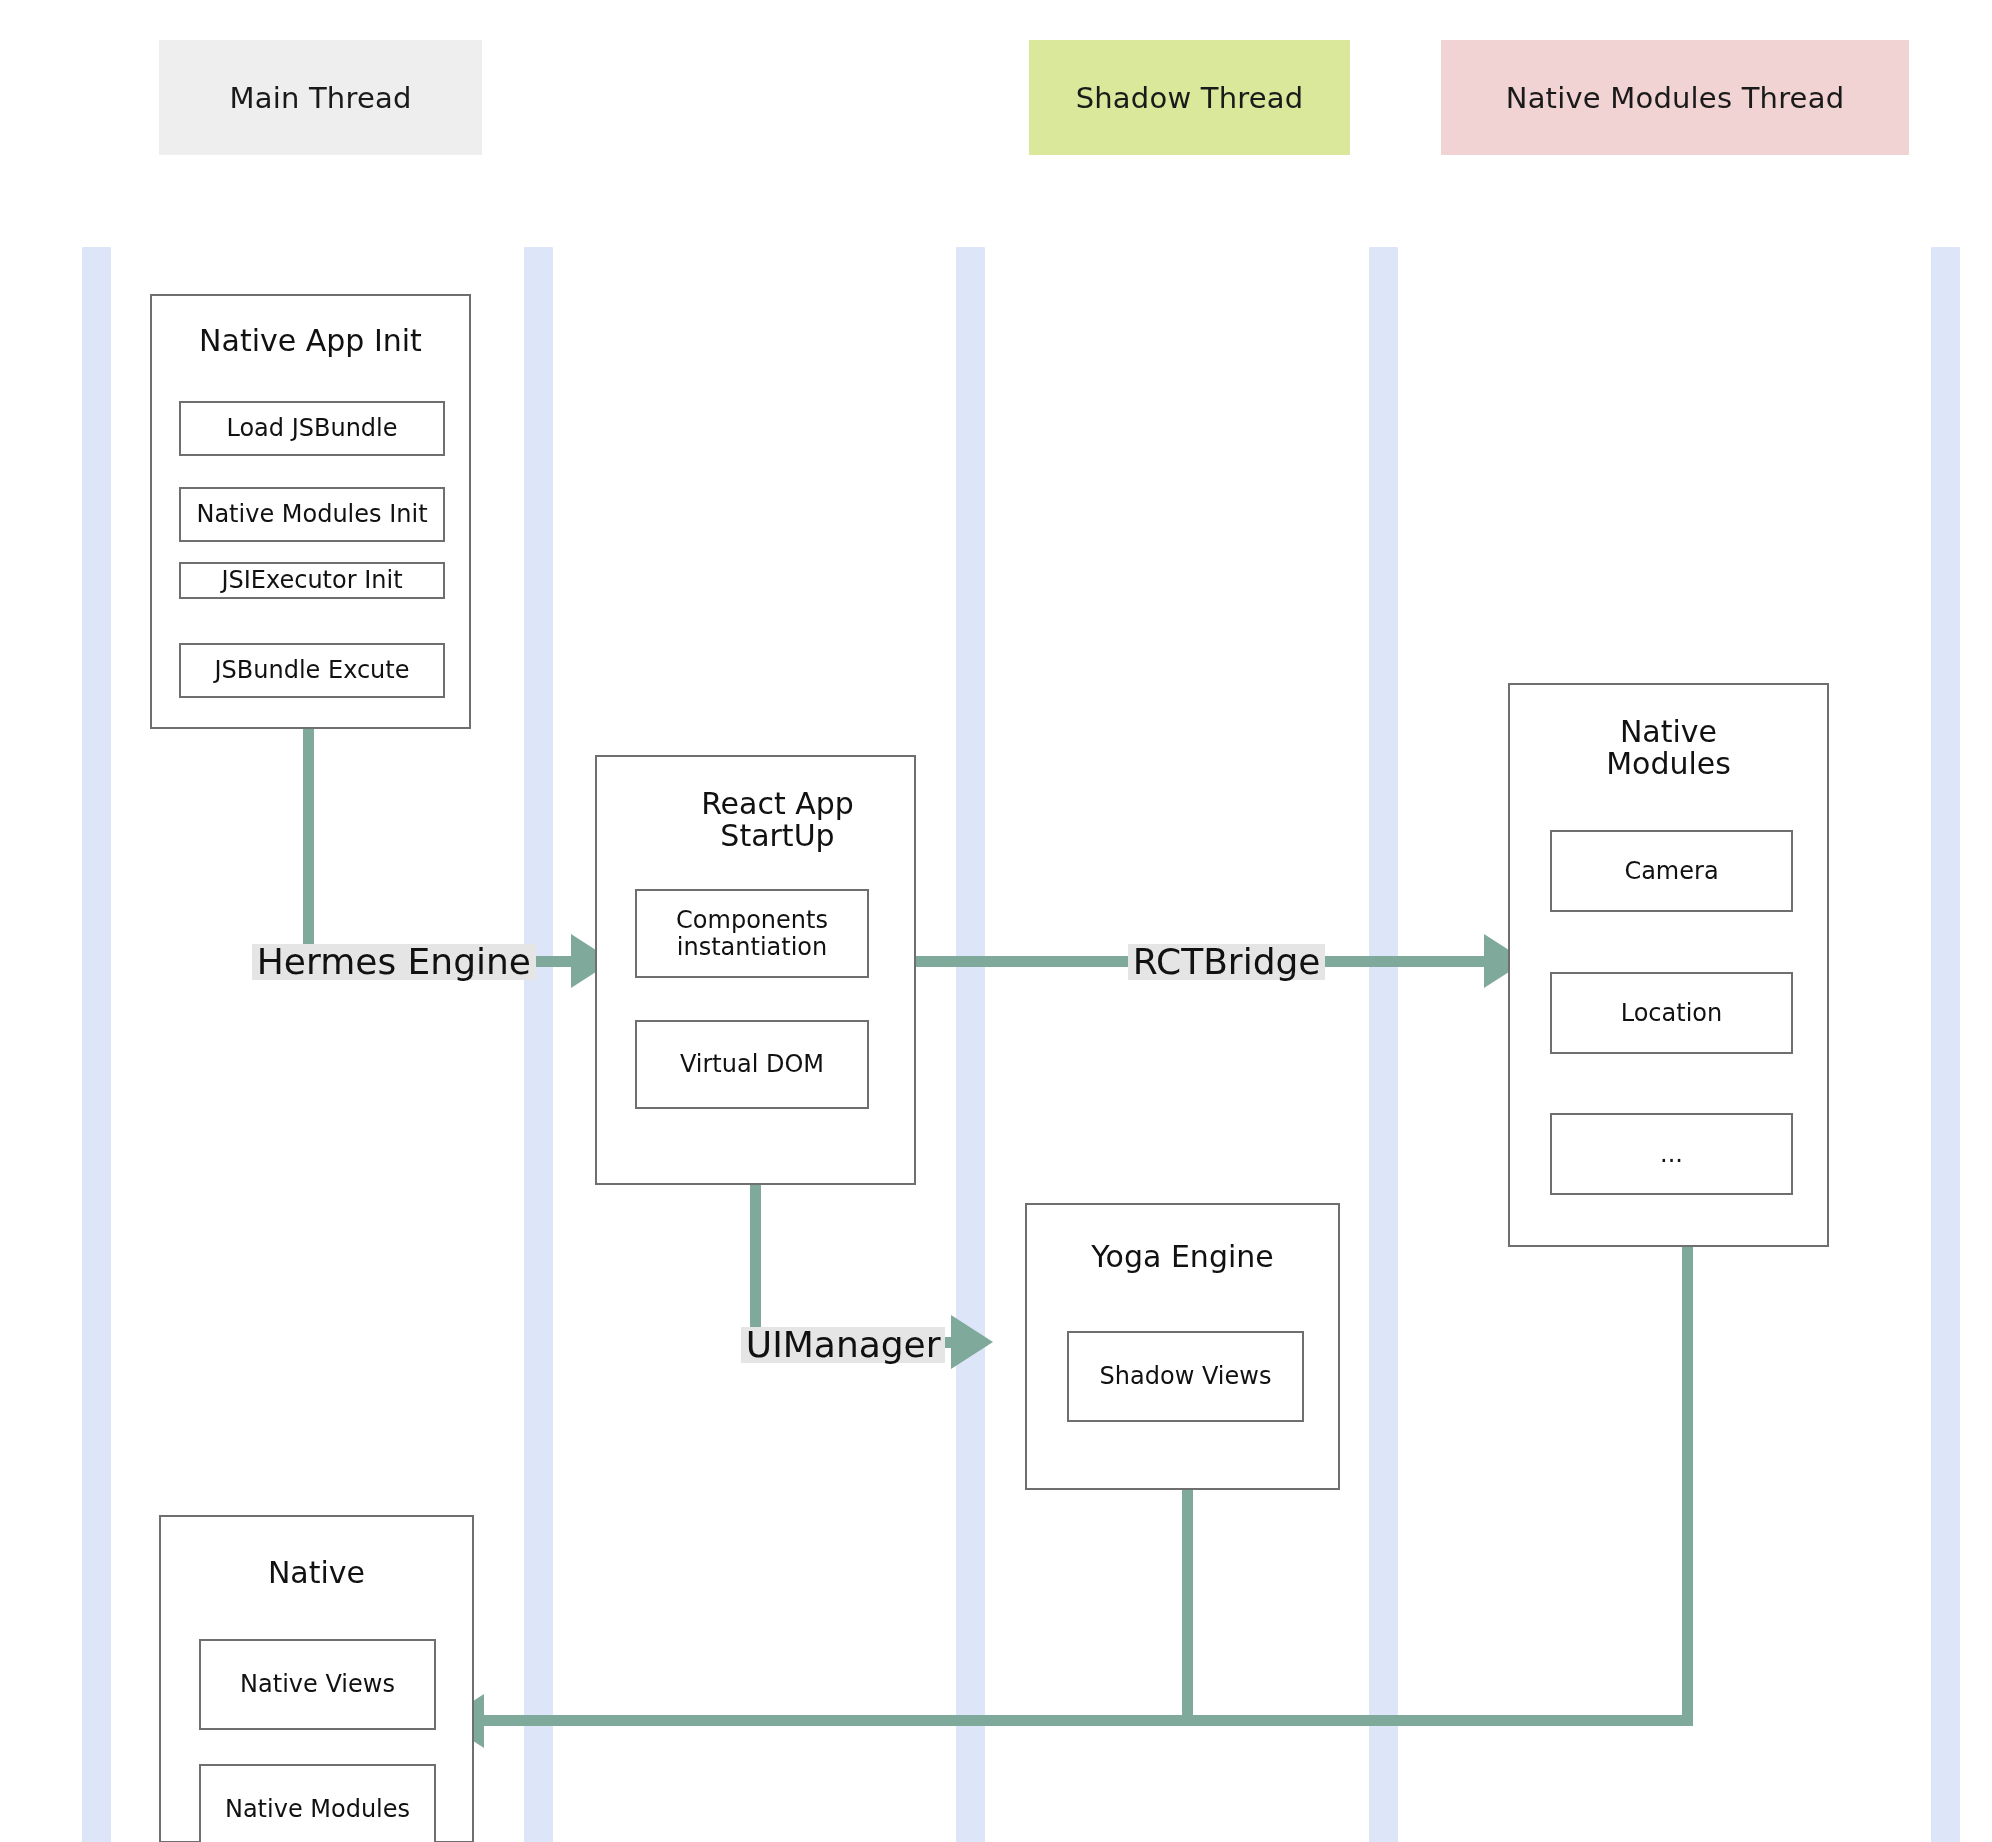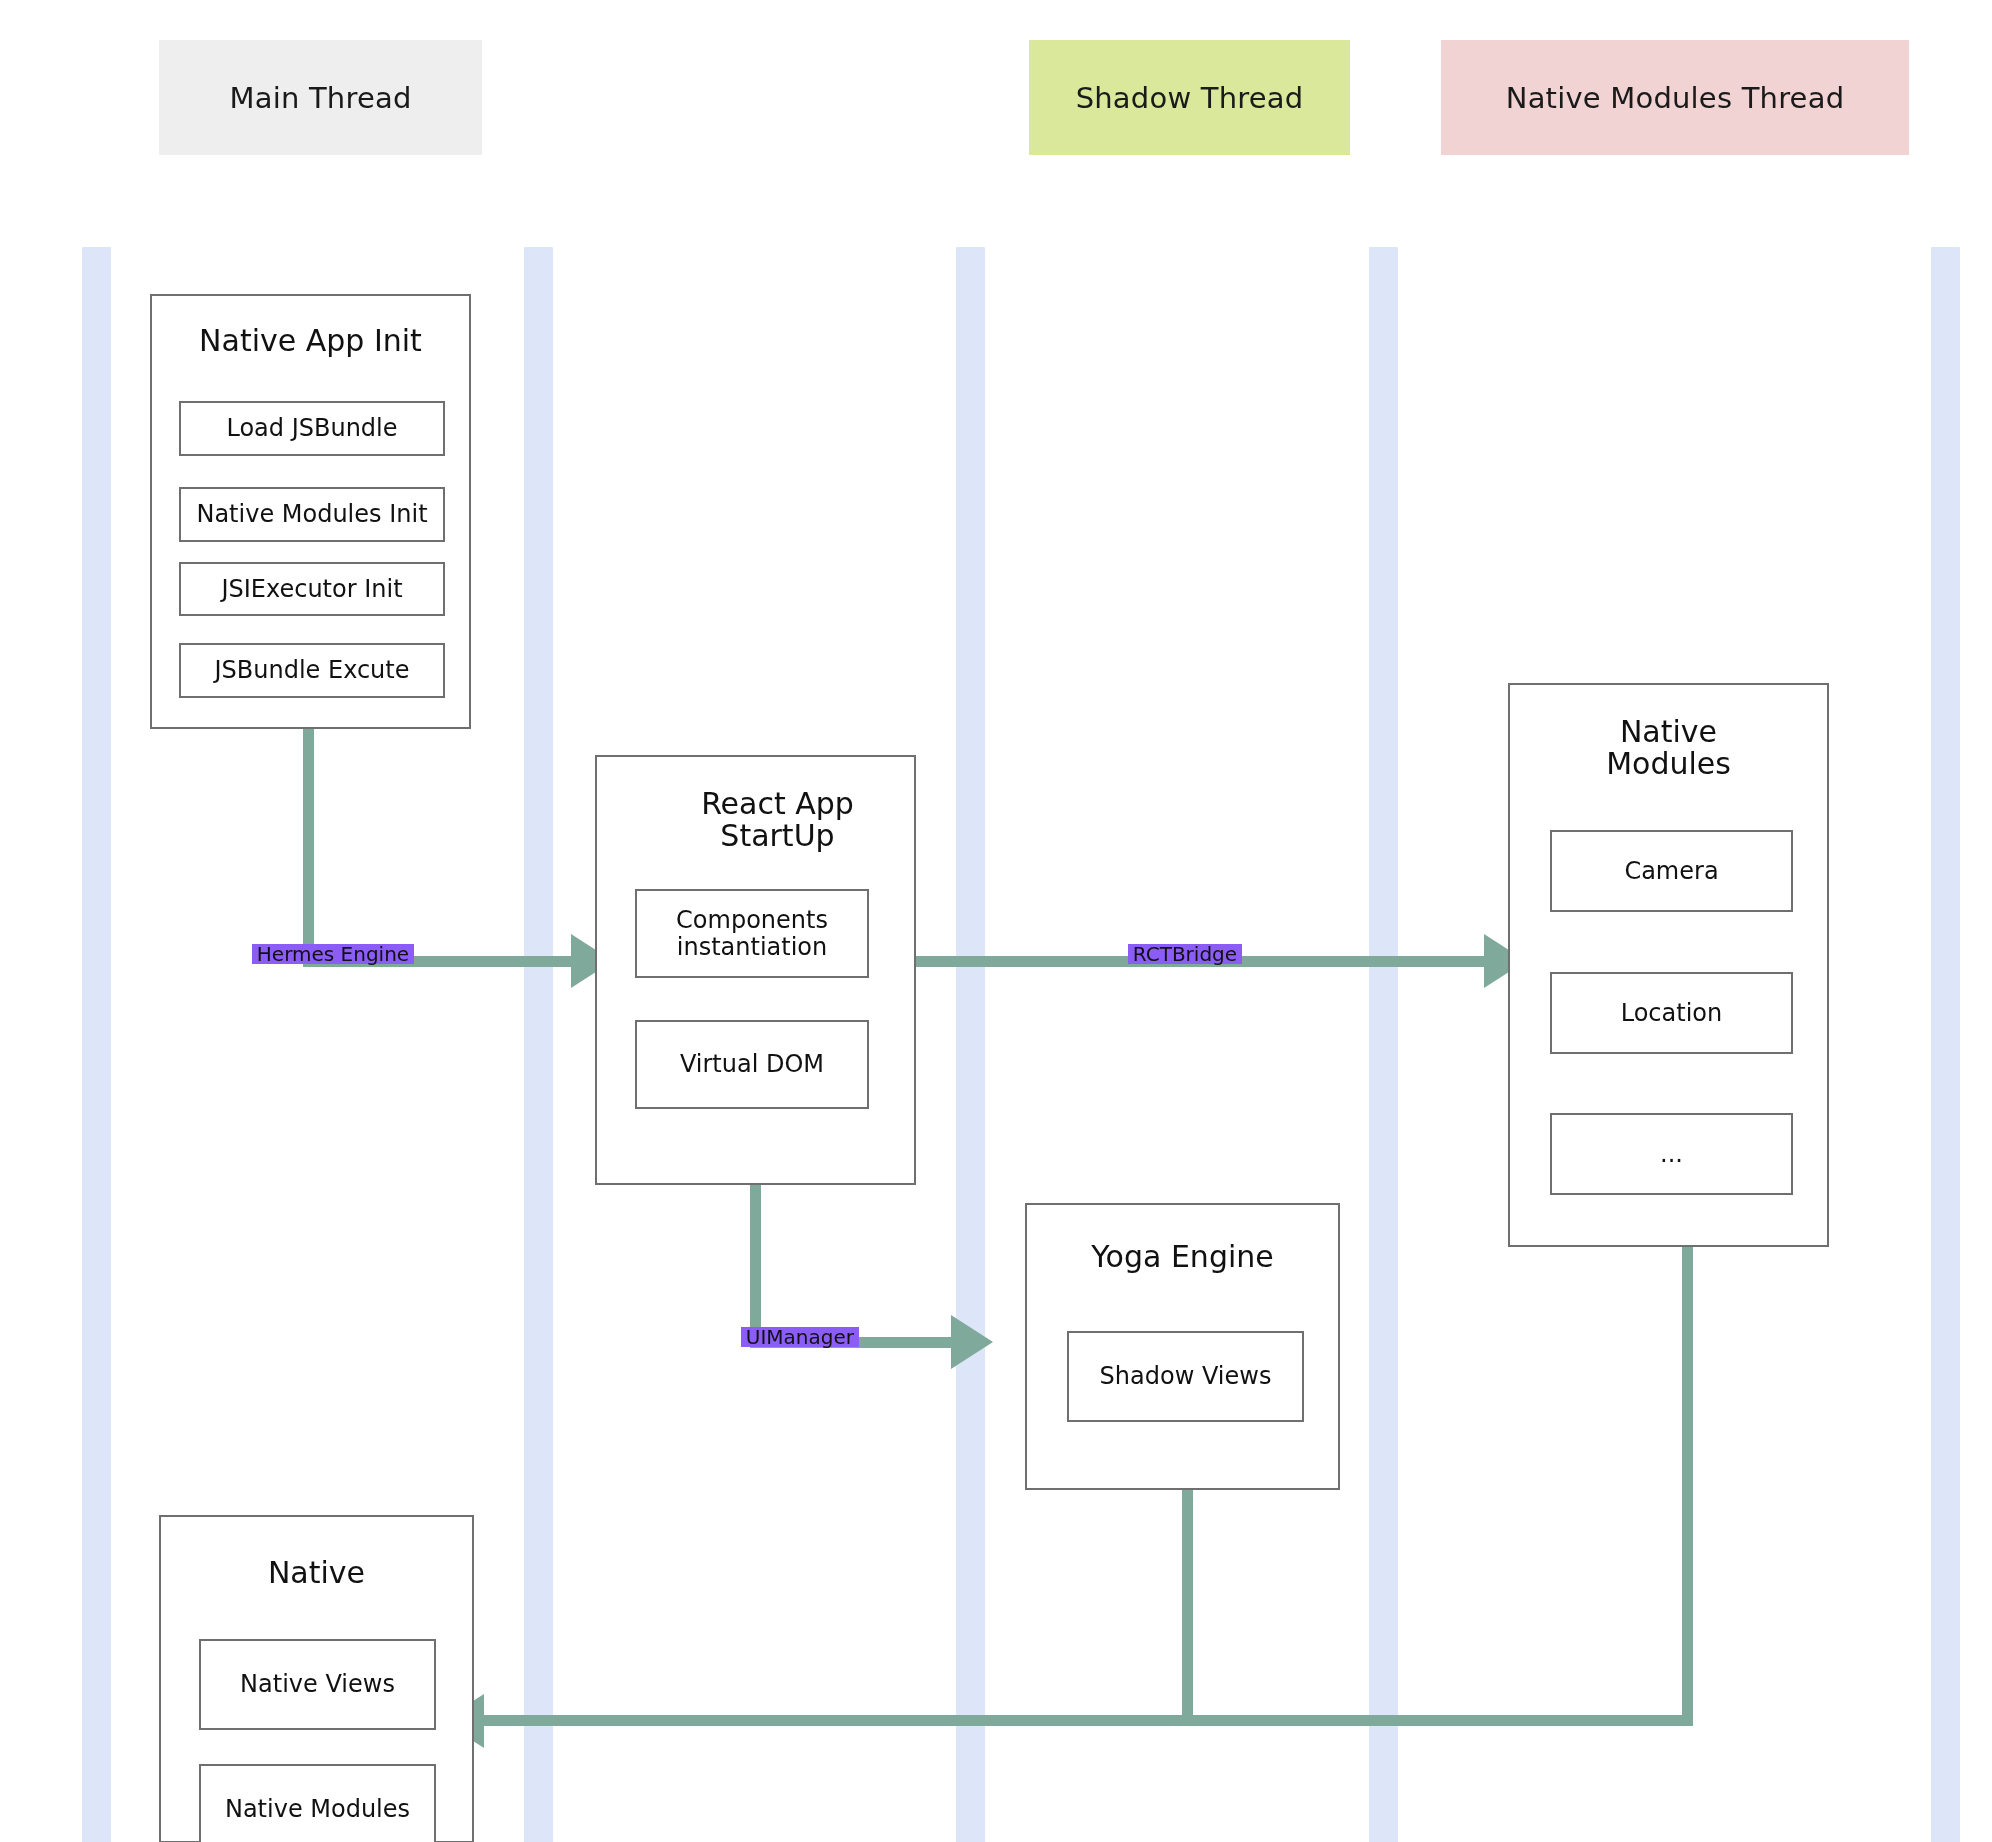--- a/index.html
+++ b/index.html
@@ -88,23 +88,23 @@
     border-left: 42px solid #7fa99b;
   }
   .arrow-left {
     border-top: 27px solid transparent;
     border-bottom: 27px solid transparent;
     border-right: 42px solid #7fa99b;
   }
 
   .edge-label {
     position: absolute;
-    font-size: 20px;
+    font-size: 36px;
     color: #111111;
-    background: #8b5cf6;
+    background: #e5e5e5;
     padding: 0 4.8px;
     white-space: nowrap;
     line-height: 1;
   }
 </style>
 </head>
 <body>
 
 <div id="canvas">
 
@@ -138,21 +138,21 @@
   <div class="conn conn-h" style="left:483px; top:1715px; width:1210px;"></div>
   <div class="arrow-left" style="left:442px; top:1694px;"></div>
 
   <div class="node" style="left:150px; top:294px; width:321px; height:435px;">
     <div class="node-title" style="margin-top:29px;">Native App Init</div>
 
     <div class="subnode" style="position:absolute; left:27px; top:105px; width:266px; height:55px;">Load JSBundle</div>
 
     <div class="subnode" style="position:absolute; left:27px; top:191px; width:266px; height:55px;">Native Modules Init</div>
 
-    <div class="subnode" style="position:absolute; left:27px; top:266px; width:266px; height:54px;">JSIExecutor Init</div>
+    <div class="subnode" style="position:absolute; left:27px; top:266px; width:266px; height:37px;">JSIExecutor Init</div>
 
     <div class="subnode" style="position:absolute; left:27px; top:347px; width:266px; height:55px;">JSBundle Excute</div>
   </div>
 
   <div class="node" style="left:595px; top:755px; width:321px; height:430px;">
     <div class="node-title" style="margin-top:31px;padding-left:44px;">
       <div>React App</div>
       <div>StartUp</div>
     </div>
 

